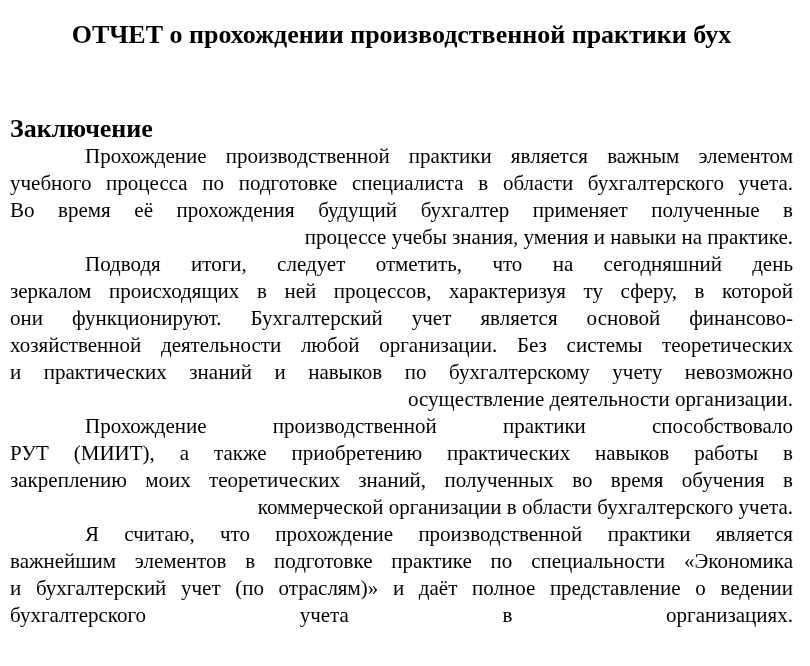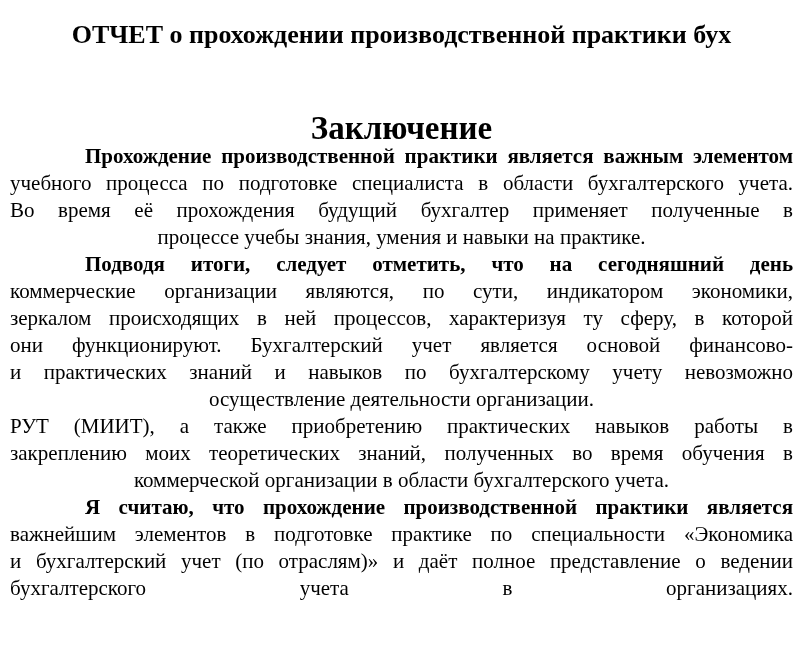--- a/index.html
+++ b/index.html
@@ -21,40 +21,39 @@
     text-align: center;
     font-weight: bold;
     font-size: 26px;
     line-height: 30px;
     white-space: nowrap;
   }
   .title-spacer {
     height: 64px;
   }
   .section-heading {
-    text-align: center;
+    text-align: left;
     font-weight: bold;
-    font-size: 33px;
+    font-size: 26px;
     line-height: 29px;
   }
   .doc-body { }
   .paragraph { }
   .line {
     font-size: 21px;
     line-height: 27px;
     height: 27px;
-    text-align: center;
+    text-align: right;
   }
   .line.justify {
     text-align: justify;
     text-align-last: justify;
   }
   .line.indent {
     text-indent: 75px;
-    font-weight: bold;
   }
 </style>
 </head>
 <body>
 
 <div class="page">
   <div class="doc-title">ОТЧЕТ о прохождении производственной практики бух</div>
 
   <div class="title-spacer"></div>
 
@@ -62,27 +61,28 @@
 
   <div class="doc-body" id="doc-body">
       <div class="paragraph">
         <div class="line indent justify">Прохождение производственной практики является важным элементом</div>
         <div class="line justify">учебного процесса по подготовке специалиста в области бухгалтерского учета.</div>
         <div class="line justify">Во время её прохождения будущий бухгалтер применяет полученные в</div>
         <div class="line">процессе учебы знания, умения и навыки на практике.</div>
       </div>
       <div class="paragraph">
         <div class="line indent justify">Подводя итоги, следует отметить, что на сегодняшний день</div>
-        <div class="line justify">коммерческие организации являются, по сути, индикатором экономики,</div>
         <div class="line justify">зеркалом происходящих в ней процессов, характеризуя ту сферу, в которой</div>
         <div class="line justify">они функционируют. Бухгалтерский учет является основой финансово-</div>
+        <div class="line justify">хозяйственной деятельности любой организации. Без системы теоретических</div>
         <div class="line justify">и практических знаний и навыков по бухгалтерскому учету невозможно</div>
         <div class="line">осуществление деятельности организации.</div>
       </div>
       <div class="paragraph">
+        <div class="line indent justify">Прохождение производственной практики способствовало</div>
         <div class="line justify">РУТ (МИИТ), а также приобретению практических навыков работы в</div>
         <div class="line justify">закреплению моих теоретических знаний, полученных во время обучения в</div>
         <div class="line">коммерческой организации в области бухгалтерского учета.</div>
       </div>
       <div class="paragraph">
         <div class="line indent justify">Я считаю, что прохождение производственной практики является</div>
         <div class="line justify">важнейшим элементов в подготовке практике по специальности «Экономика</div>
         <div class="line justify">и бухгалтерский учет (по отраслям)» и даёт полное представление о ведении</div>
         <div class="line justify">бухгалтерского учета в организациях.</div>
       </div>

